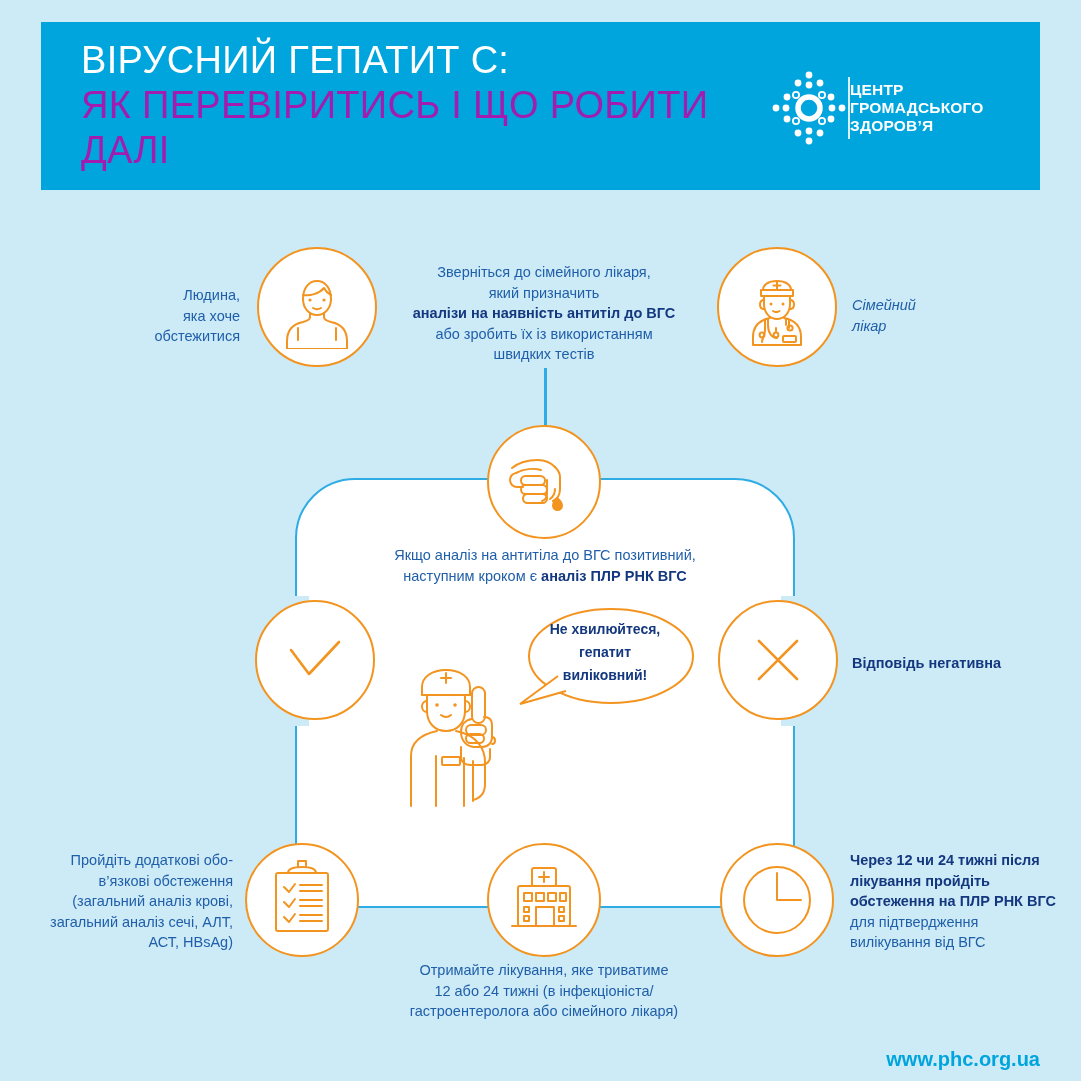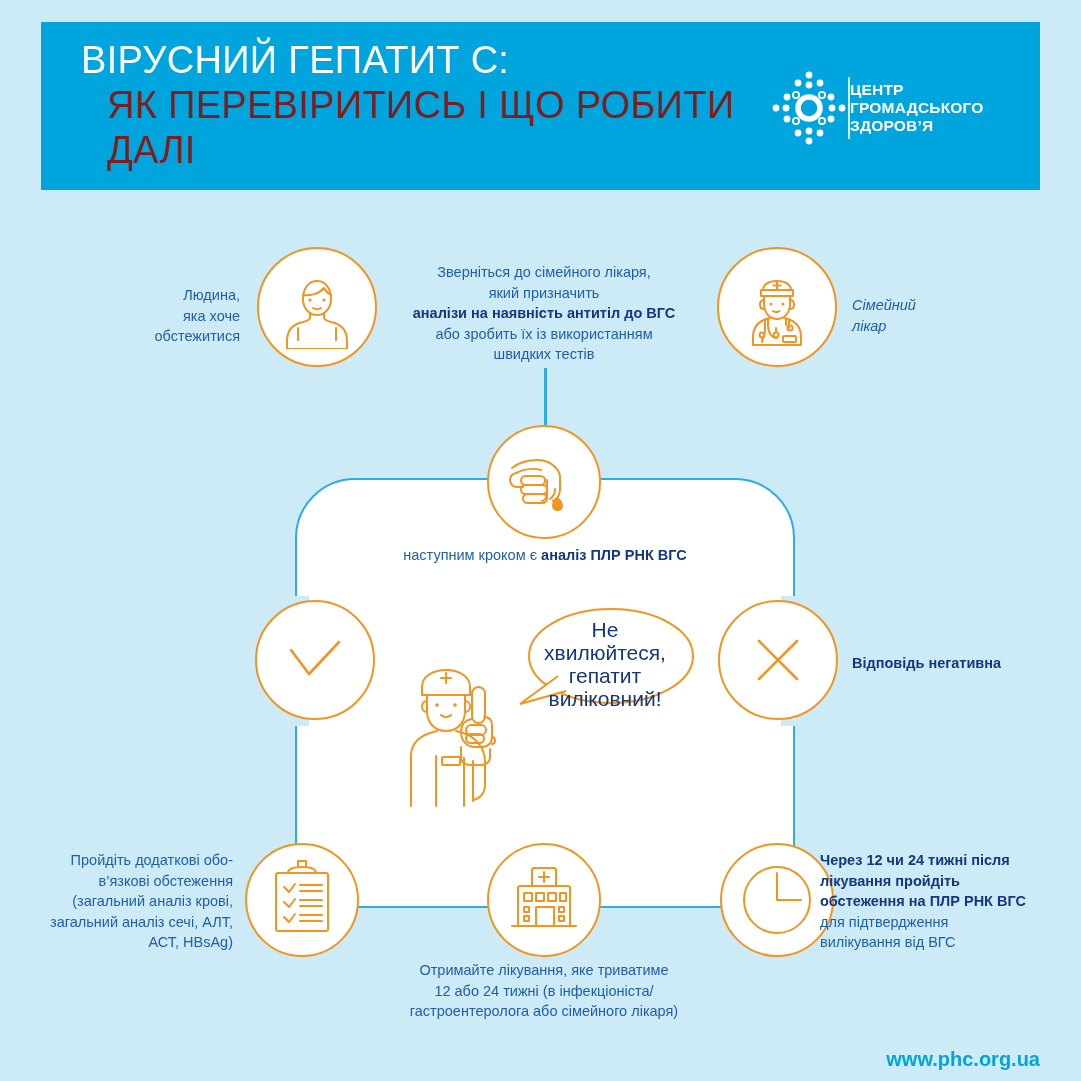--- a/index.html
+++ b/index.html
@@ -16,21 +16,21 @@
   .header-band{
     position:absolute;left:41px;top:22px;width:999px;height:168px;
     background:#00a5dd;
   }
   .title{
     position:absolute;left:81px;top:38px;width:680px;
     font-size:38px;line-height:45px;font-weight:normal;
     letter-spacing:.3px;
   }
   .title .l1{color:#ffffff;display:block;}
-  .title .l2{color:#7f1d1d;display:block;margin-left:26px;}
+  .title .l2{color:#a21caf;display:block;}
   .logo-wrap{
     position:absolute;left:770px;top:60px;width:240px;height:95px;
     display:flex;align-items:center;
   }
   .logo-mark{width:78px;height:78px;position:relative;flex:0 0 78px;}
   .logo-sep{width:2px;height:62px;background:#ffffff;opacity:.85;}
   .logo-text{
     color:#ffffff;font-size:15.5px;line-height:18px;font-weight:bold;
     letter-spacing:.2px;
   }
@@ -61,22 +61,22 @@
   
   .tx{
     position:absolute;color:#1f5fa9;font-size:14.5px;line-height:20.5px;
   }
   .tx b{color:#14387f;font-weight:bold;}
   .c{text-align:center;}
   .r{text-align:right;}
   .l{text-align:left;}
 
   .bubble-text{
-    position:absolute;color:#14387f;font-size:21px;line-height:23px;
-    font-weight:normal;text-align:center;
+    position:absolute;color:#14387f;font-size:14px;line-height:23px;
+    font-weight:bold;text-align:center;
   }
 
   .footer{
     position:absolute;right:41px;top:1048px;
     color:#00a5dd;font-size:20px;font-weight:bold;text-align:right;
   }
 
   
   .doc-illu{position:absolute;left:400px;top:645px;}
   .bubble-svg{position:absolute;left:512px;top:604px;}
@@ -213,20 +213,21 @@
         <rect x="21" y="54" width="24" height="9" rx="4.5"></rect>
         <path d="M45 40v14c0 4-2 6-5 7"></path>
         <path d="M53 49c0 5-2 8-5 10"></path>
         <path d="M58 49c0 6-3 10-7 12"></path>
         <path d="M55 58c-3 3-4 5-4 7.5a4.5 4.5 0 0 0 9 0c0-2.5-1-4.5-5-7.5z" fill="#f2941f" stroke="#f2941f"></path>
       </svg>
     </span>
   </div>
 
   <div class="tx c" style="left:380px;top:545px;width:330px;">
+    <div>Якщо аналіз на антитіла до  ВГС позитивний,</div>
     <div><span>наступним кроком є </span><b>аналіз ПЛР РНК ВГС</b></div>
   </div>
 
   <div class="circle" style="left:255px;top:600px;width:120px;height:120px;">
     <span>
       <svg width="72" height="72" viewBox="0 0 72 72" fill="none" stroke="#f2941f" stroke-width="2.6" stroke-linecap="round" stroke-linejoin="round">
         <path d="M12 26l18 24 30-32"></path>
       </svg>
     </span>
   </div>
@@ -328,21 +329,21 @@
 гастроентеролога або сімейного лікаря)</div>
 
   <div class="circle" style="left:720px;top:843px;width:114px;height:114px;">
     <span>
       <svg width="82" height="82" viewBox="0 0 82 82" fill="none" stroke="#f2941f" stroke-width="2" stroke-linecap="round" stroke-linejoin="round">
         <circle cx="41" cy="41" r="33"></circle>
         <path d="M41 14v27h24"></path>
       </svg>
     </span>
   </div>
-  <div class="tx l" style="left:820px;top:850px;width:210px;">
+  <div class="tx l" style="left:850px;top:850px;width:210px;">
     <b style="white-space:pre-line;">Через 12 чи 24 тижні після
 лікування пройдіть
 обстеження на ПЛР РНК ВГС</b>
     <span style="white-space:pre-line;">для підтвердження
 вилікування від ВГС</span>
   </div>
 
   <div class="footer">www.phc.org.ua</div>
 
 </div>

